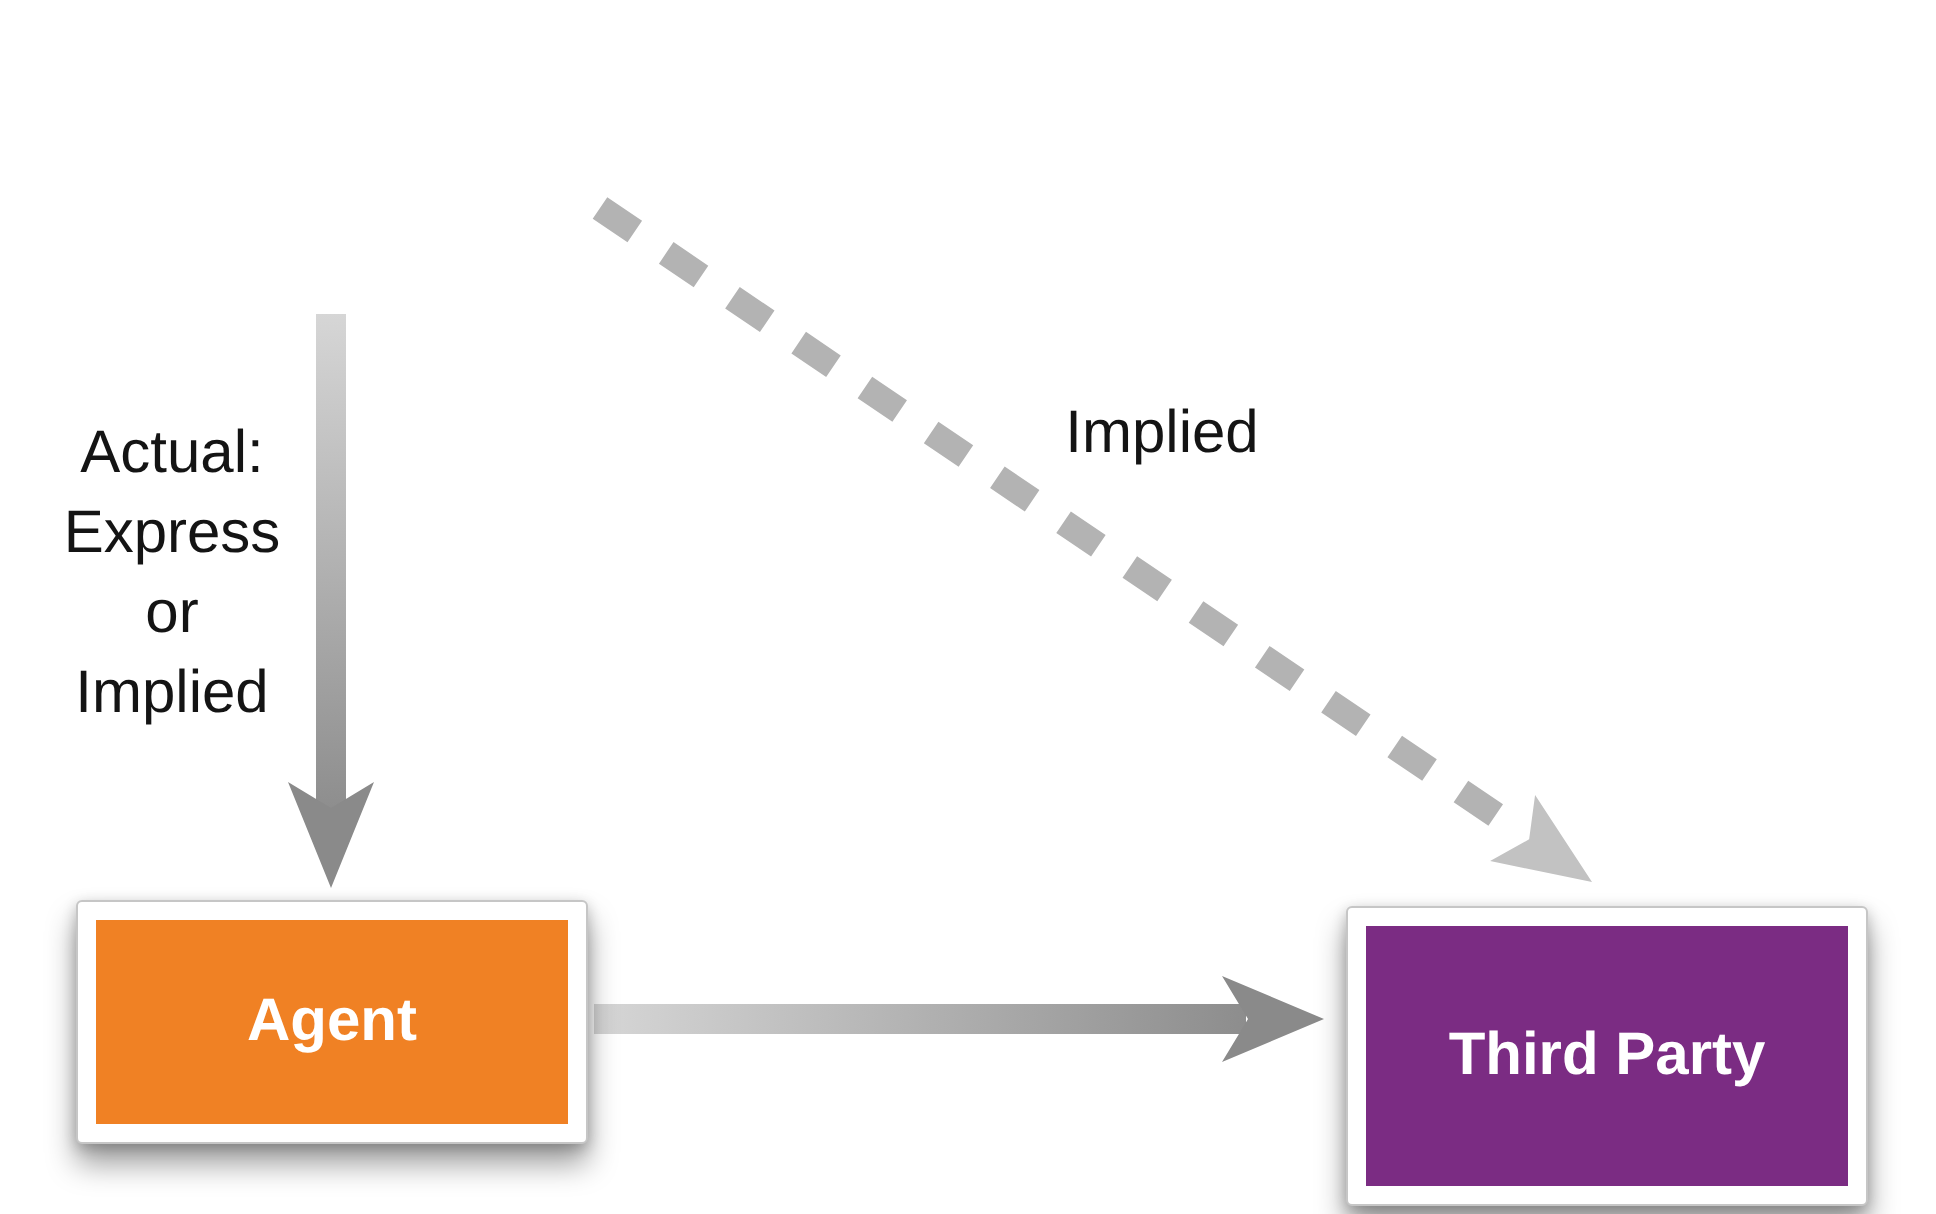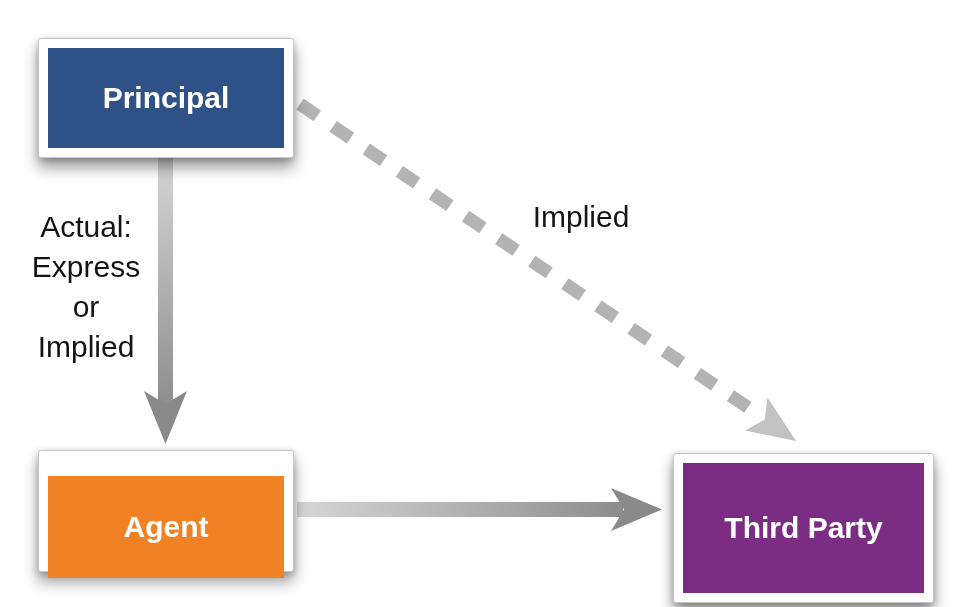--- a/index.html
+++ b/index.html
@@ -85,28 +85,23 @@
       <rect x="297" y="502" width="326" height="15" fill="url(#grad-h)"></rect>
       <polygon points="662,509.5 611,488 624,509.5 611,531" fill="#8a8a8a"></polygon>
     </g>
 
     <g>
       <line x1="300" y1="104" x2="756" y2="413" stroke="#b3b3b3" stroke-width="13" stroke-dasharray="21 19"></line>
       <polygon points="0,0 -48,-20 -38,0 -48,20" fill="#c2c2c2" transform="translate(796,441) rotate(34.2)"></polygon>
     </g>
   </svg>
 
-  <div class="node" id="node-principal">
-    <div class="node-fill" style="background: rgb(46, 82, 135);">
-      <span class="node-label">Principal</span>
-    </div>
-  </div>
 
   <div class="node" id="node-agent">
-    <div class="node-fill" style="background: rgb(240, 129, 36); margin-top: 16px;">
+    <div class="node-fill" style="background: rgb(240, 129, 36);">
       <span class="node-label">Agent</span>
     </div>
   </div>
 
   <div class="node" id="node-third">
     <div class="node-fill" style="background: rgb(123, 44, 131);">
       <span class="node-label">Third Party</span>
     </div>
   </div>
 

